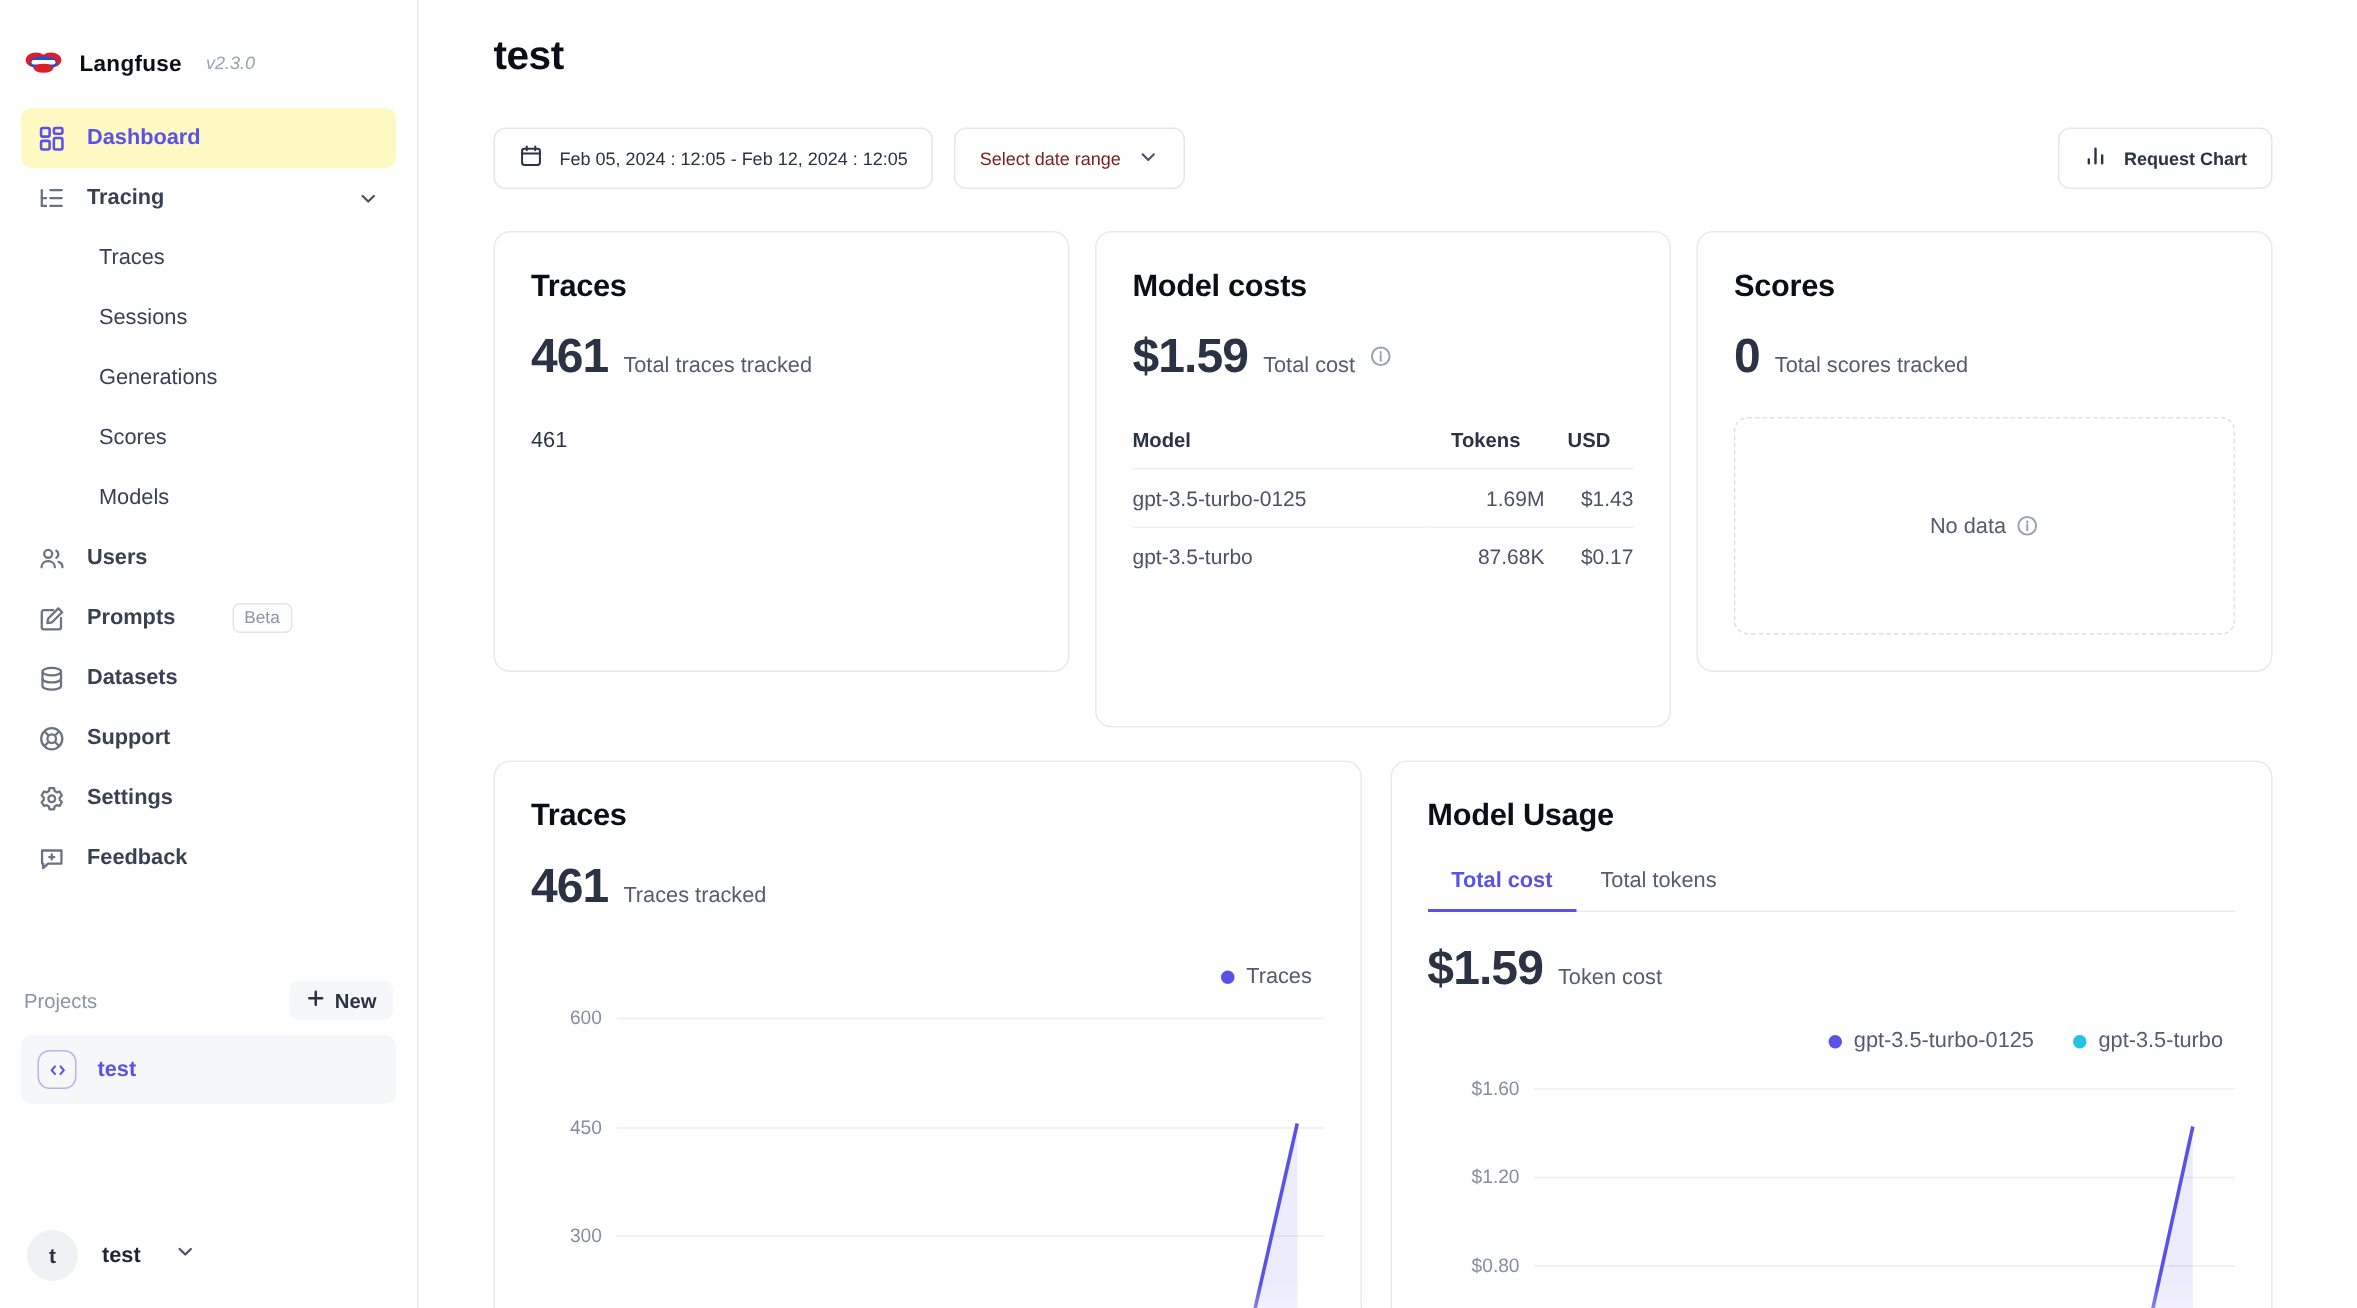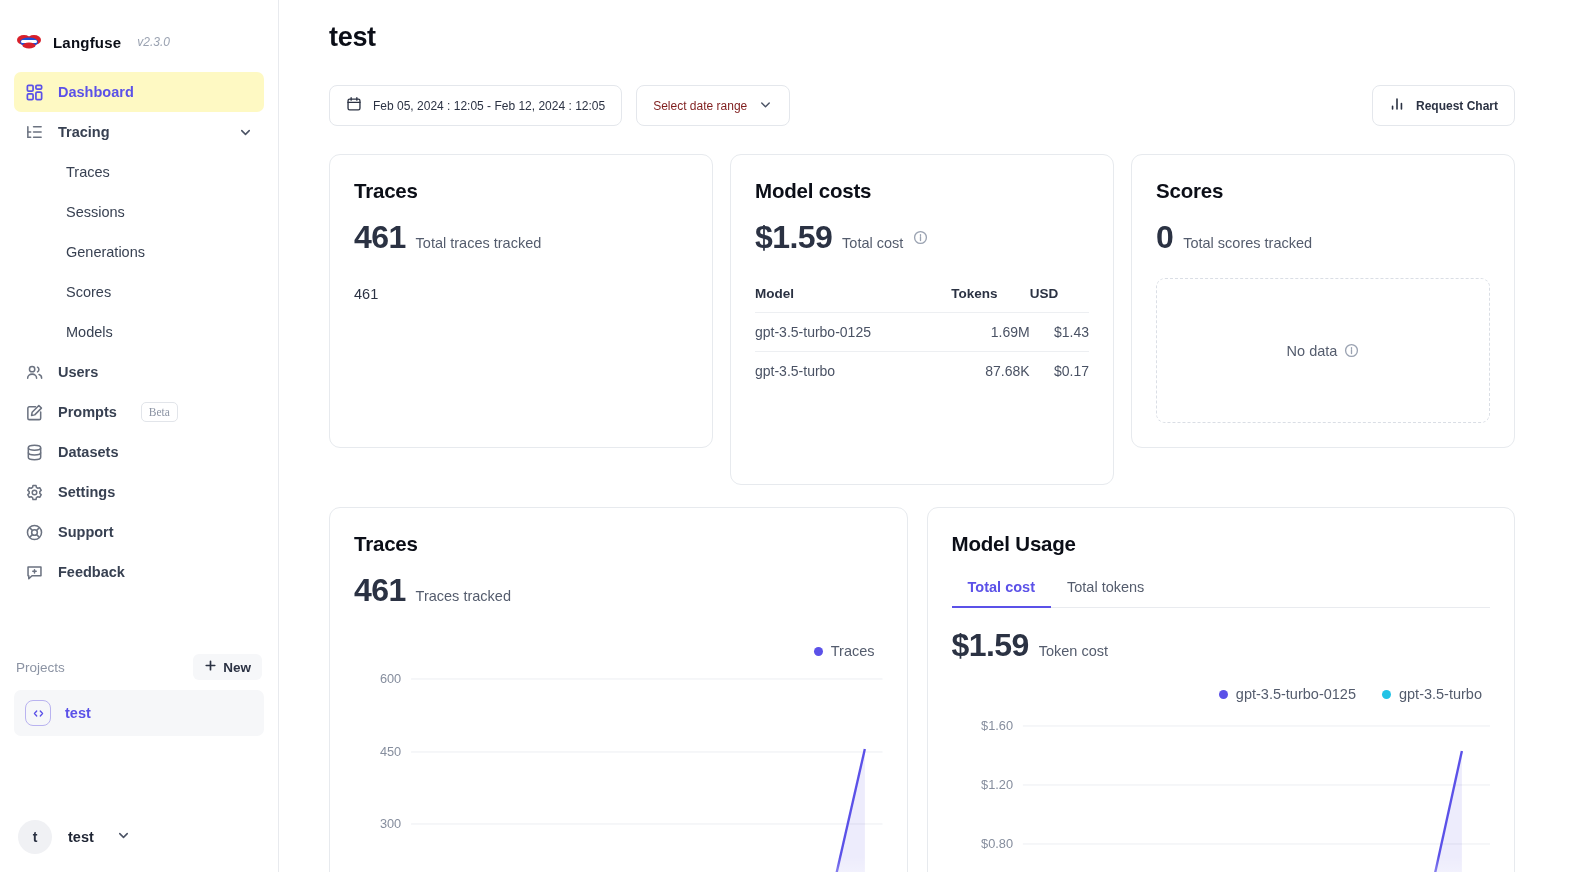--- a/index.html
+++ b/index.html
@@ -42,24 +42,23 @@
   }
   .nav-item.active { background: #fef9c3; color: #5b51e8; }
   .nav-item .ico { width: 19px; height: 19px; flex: 0 0 19px; display: block; }
   .nav-item .chev { margin-left: auto; width: 15px; height: 15px; }
   .nav-sub {
     display: flex; align-items: center; height: 40px;
     padding-left: 52px; font-size: 14.5px; color: #384152;
     cursor: pointer; border-radius: 7px; font-weight: normal;
   }
   .beta-badge {
-    margin-left: 10px; font-size: 11.5px; font-weight: normal; color: #8b93a3;
+    margin-left: 24px; font-size: 11.5px; font-weight: normal; color: #8b93a3;
     border: 1px solid #e2e5ea; border-radius: 5px; padding: 1.5px 7px;
     line-height: 1.25;
-    font-family: Liberation Serif, serif;
   }
 
   
   .projects-head {
     display: flex; align-items: center; justify-content: space-between;
     padding: 0 16px 0 16px; margin-top: 12px;
   }
   .projects-label { font-size: 13.5px; color: #8b93a3; }
   .new-btn {
     display: flex; align-items: center; gap: 6px;
@@ -119,21 +118,21 @@
   .bar {
     height: 37px; border-radius: 7px; background: #c9c7f2;
     display: flex; align-items: center; padding-left: 16px;
     font-size: 14.5px; color: #2b3243;
   }
   .bar-val { font-size: 14.5px; color: #2b3243; }
 
   table.costs { width: 100%; border-collapse: collapse; margin-top: 30px; }
   table.costs th {
     font-size: 13.5px; font-weight: bold; color: #2b3243;
-    padding: 0 0 11px 0; text-align: left;
+    padding: 0 0 11px 0; text-align: center;
   }
   table.costs th.l, table.costs td.l { text-align: left; }
   table.costs td {
     font-size: 14px; color: #4a5264; padding: 11px 0;
     border-top: 1px solid #edeff2; text-align: right;
   }
 
   .nodata {
     margin-top: 22px; height: 145px;
     border: 1px dashed #dadee5; border-radius: 9px;
@@ -263,37 +262,37 @@
             <ellipse cx="10" cy="5" rx="6.5" ry="2.6"></ellipse>
             <path d="M3.5 5v10c0 1.4 2.9 2.6 6.5 2.6s6.5-1.2 6.5-2.6V5"></path>
             <path d="M3.5 10c0 1.4 2.9 2.6 6.5 2.6s6.5-1.2 6.5-2.6"></path>
           </svg>
         </span>
         <span>Datasets</span>
       </div>
 
       <div class="nav-item">
         <span class="ico">
-          <svg viewBox="0 0 20 20" fill="none" stroke="#6b7280" stroke-width="1.6" stroke-linejoin="round">
-            <path d="M8.4 2.6h3.2l.4 2 1.5.9 2-.6 1.6 2.8-1.5 1.4v1.8l1.5 1.4-1.6 2.8-2-.6-1.5.9-.4 2H8.4l-.4-2-1.5-.9-2 .6-1.6-2.8 1.5-1.4V9.1L2.9 7.7l1.6-2.8 2 .6 1.5-.9z"></path>
-            <circle cx="10" cy="10" r="2.4"></circle>
-          </svg>
-        </span>
-        <span>Settings</span>
-      </div>
-
-      <div class="nav-item">
-        <span class="ico">
           <svg viewBox="0 0 20 20" fill="none" stroke="#6b7280" stroke-width="1.6">
             <circle cx="10" cy="10" r="7.4"></circle>
             <circle cx="10" cy="10" r="3"></circle>
             <path d="M5.1 5.1l2.8 2.8M12.1 12.1l2.8 2.8M14.9 5.1l-2.8 2.8M7.9 12.1l-2.8 2.8"></path>
           </svg>
         </span>
         <span>Support</span>
+      </div>
+
+      <div class="nav-item">
+        <span class="ico">
+          <svg viewBox="0 0 20 20" fill="none" stroke="#6b7280" stroke-width="1.6" stroke-linejoin="round">
+            <path d="M8.4 2.6h3.2l.4 2 1.5.9 2-.6 1.6 2.8-1.5 1.4v1.8l1.5 1.4-1.6 2.8-2-.6-1.5.9-.4 2H8.4l-.4-2-1.5-.9-2 .6-1.6-2.8 1.5-1.4V9.1L2.9 7.7l1.6-2.8 2 .6 1.5-.9z"></path>
+            <circle cx="10" cy="10" r="2.4"></circle>
+          </svg>
+        </span>
+        <span>Settings</span>
       </div>
 
       <div class="nav-item">
         <span class="ico">
           <svg viewBox="0 0 20 20" fill="none" stroke="#6b7280" stroke-width="1.6" stroke-linecap="round" stroke-linejoin="round">
             <path d="M3.2 4.2h13.6v9.2H7.4L4 16.6v-3.2H3.2z"></path>
             <path d="M10 7v3.6M8.2 8.8h3.6"></path>
           </svg>
         </span>
         <span>Feedback</span>

